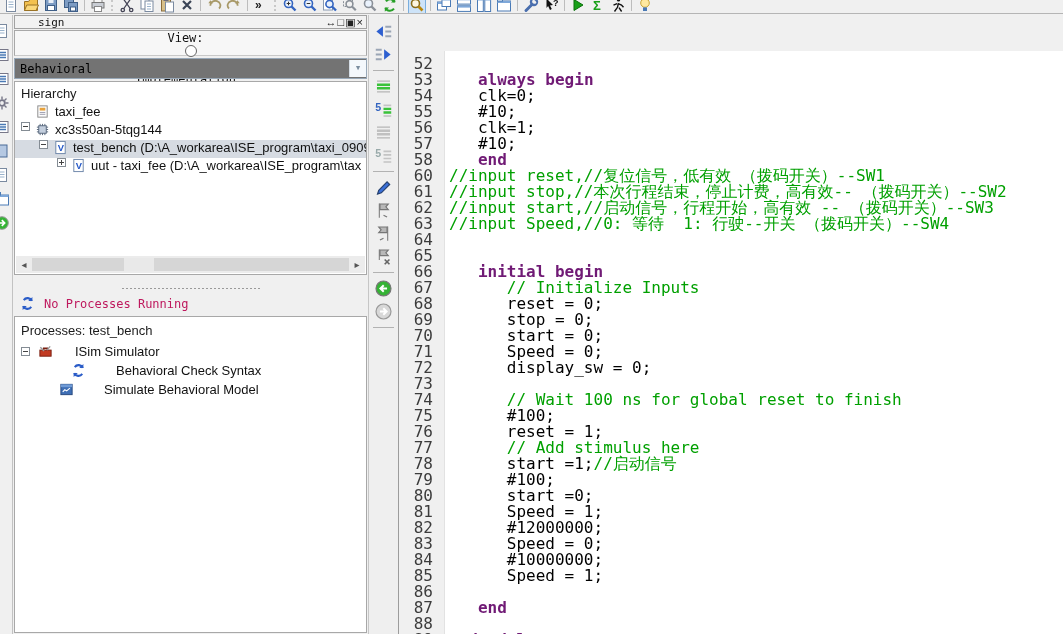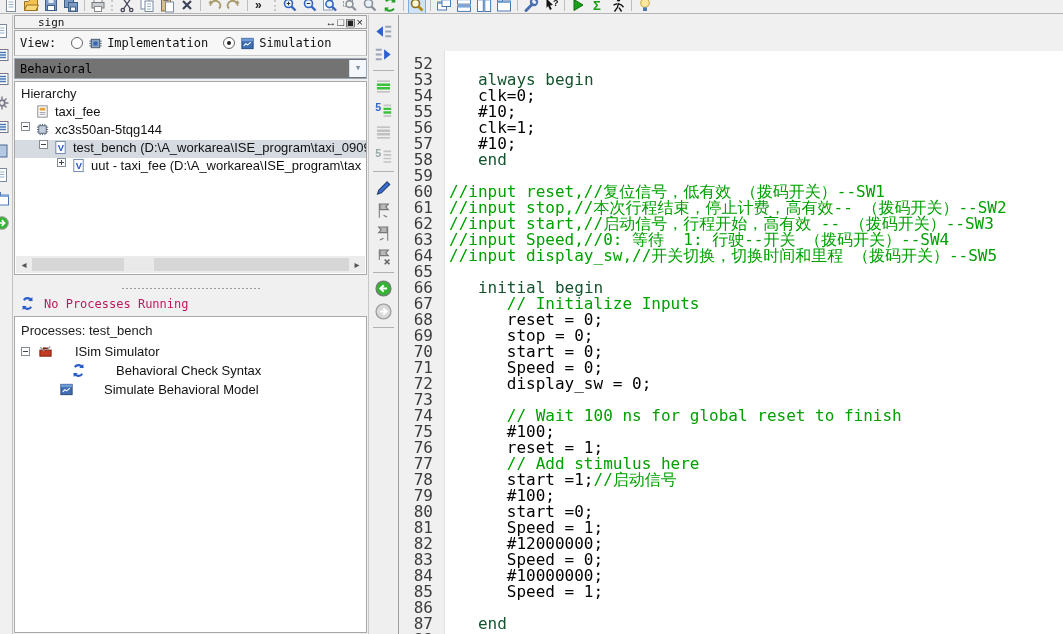--- a/index.html
+++ b/index.html
@@ -27,21 +27,21 @@
   #panel-titlebar { position:absolute; left:0; top:0; width:353px; height:14px;
     border:1px solid #a2a2a2; background:#f2f2f2; display:flex; align-items:center;
     font-size:11px; padding:0 3px; }
   #panel-titlebar .title { flex:1; font-family:"DejaVu Sans Mono",monospace; color:#111;margin-left:20px; }
   .tb-btn { width:14px; height:12px; font-size:11px; line-height:11px; text-align:center;
     color:#222; margin-left:1px; cursor:default; }
 
   #view-row { position:absolute; left:0; top:15px; width:353px; height:26px;
     border:1px solid #a8a8a8; border-bottom:1px solid #c9c9c9; background:#f7f7f7;
     display:flex; align-items:center; font-family:"DejaVu Sans Mono",monospace;
-    font-size:12px; color:#111; padding:0 5px; }
+    font-size:12px; color:#111; padding:0 5px;flex-direction:column; }
   .radio { width:12px; height:12px; border:1px solid #666; border-radius:50%;
     background:#fff; margin:0 5px; position:relative; flex:0 0 auto; }
   .radio.sel::after { content:""; position:absolute; left:3px; top:3px; width:4px;
     height:4px; border-radius:50%; background:#222; }
   .vicon { width:15px; height:15px; margin-right:4px; flex:0 0 auto; }
   .vicon svg { width:100%; height:100%; }
   #view-row .vlabel { margin-right:10px; }
 
   #combo-row { position:absolute; left:0; top:43px; width:353px; height:21px;
     border:1px solid #98a8b8; background:#737373; display:flex; align-items:center;
@@ -101,21 +101,21 @@
 
   
   #editor { position:absolute; left:400px; top:15px; right:0; bottom:0;
     background:#fff; overflow:hidden; font-family:"DejaVu Sans Mono",monospace;
     font-size:16px; padding-top:5px;margin-top:36px; }
   #editor::before { content:""; position:absolute; left:0; top:0; bottom:0;
     width:44px; background:#f0f0f0; border-right:1px solid #e2e2e2; }
   .crow { height:16px; line-height:16px; display:flex; white-space:pre; position:relative; }
   .ln { width:44px; flex:0 0 auto; text-align:right; padding-right:11px; color:#3c3c3c; }
   .ct { padding-left:5px; color:#000; }
-  .ct .k { color:#14532d; }
+  .ct .k { color:#701a75;font-weight:bold; }
   .ct .c { color:#00a000; }
 </style>
 </head>
 <body>
 
 <div id="top-toolbar">
     <span class="ticon"><svg viewBox="0 0 16 16" xmlns="http://www.w3.org/2000/svg">
         <rect x="3.5" y="1.5" width="9" height="13" fill="#fff" stroke="#7a8aa0"></rect>
         <path d="M5.5 5h5M5.5 7.5h5M5.5 10h5" stroke="#9ab3cc"></path>
       </svg></span>
@@ -483,26 +483,25 @@
   </div>
 
 <div id="editor">
     <div class="crow"><span class="ln">52</span><span class="ct"></span></div>
     <div class="crow"><span class="ln">53</span><span class="ct"><span class="p">   </span><span class="k">always</span><span class="p"> </span><span class="k">begin</span></span></div>
     <div class="crow"><span class="ln">54</span><span class="ct"><span class="p">   clk=0;</span></span></div>
     <div class="crow"><span class="ln">55</span><span class="ct"><span class="p">   #10;</span></span></div>
     <div class="crow"><span class="ln">56</span><span class="ct"><span class="p">   clk=1;</span></span></div>
     <div class="crow"><span class="ln">57</span><span class="ct"><span class="p">   #10;</span></span></div>
     <div class="crow"><span class="ln">58</span><span class="ct"><span class="p">   </span><span class="k">end</span></span></div>
-    <div class="crow"><span class="ln">59</span><span class="ct"></span></div>
     <div class="crow"><span class="ln">60</span><span class="ct"><span class="c">//input reset,//复位信号，低有效 （拨码开关）--SW1</span></span></div>
     <div class="crow"><span class="ln">61</span><span class="ct"><span class="c">//input stop,//本次行程结束，停止计费，高有效-- （拨码开关）--SW2</span></span></div>
     <div class="crow"><span class="ln">62</span><span class="ct"><span class="c">//input start,//启动信号，行程开始，高有效 -- （拨码开关）--SW3</span></span></div>
     <div class="crow"><span class="ln">63</span><span class="ct"><span class="c">//input Speed,//0: 等待  1: 行驶--开关 （拨码开关）--SW4</span></span></div>
-    <div class="crow"><span class="ln">64</span><span class="ct"><span class="c">//input display_sw,//开关切换，切换时间和里程 （拨码开关）--SW5</span></span></div>
+    <div class="crow"><span class="ln">64</span></div>
     <div class="crow"><span class="ln">65</span><span class="ct"></span></div>
     <div class="crow"><span class="ln">66</span><span class="ct"><span class="p">   </span><span class="k">initial</span><span class="p"> </span><span class="k">begin</span></span></div>
     <div class="crow"><span class="ln">67</span><span class="ct"><span class="p">      </span><span class="c">// Initialize Inputs</span></span></div>
     <div class="crow"><span class="ln">68</span><span class="ct"><span class="p">      reset = 0;</span></span></div>
     <div class="crow"><span class="ln">69</span><span class="ct"><span class="p">      stop = 0;</span></span></div>
     <div class="crow"><span class="ln">70</span><span class="ct"><span class="p">      start = 0;</span></span></div>
     <div class="crow"><span class="ln">71</span><span class="ct"><span class="p">      Speed = 0;</span></span></div>
     <div class="crow"><span class="ln">72</span><span class="ct"><span class="p">      display_sw = 0;</span></span></div>
     <div class="crow"><span class="ln">73</span><span class="ct"></span></div>
     <div class="crow"><span class="ln">74</span><span class="ct"><span class="p">      </span><span class="c">// Wait 100 ns for global reset to finish</span></span></div>

